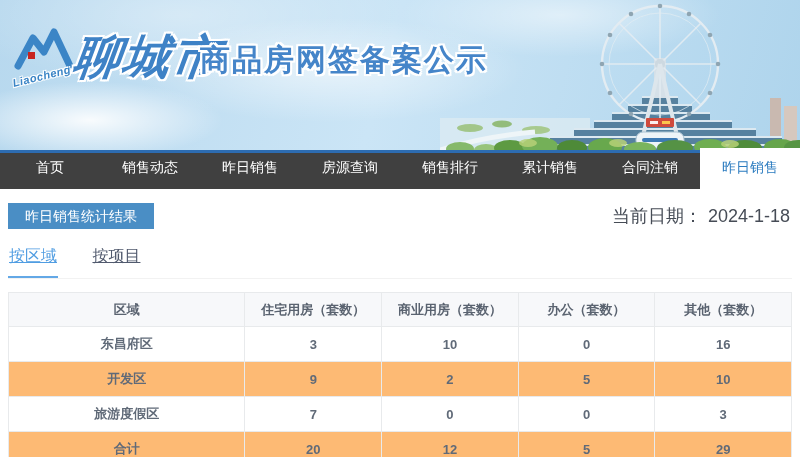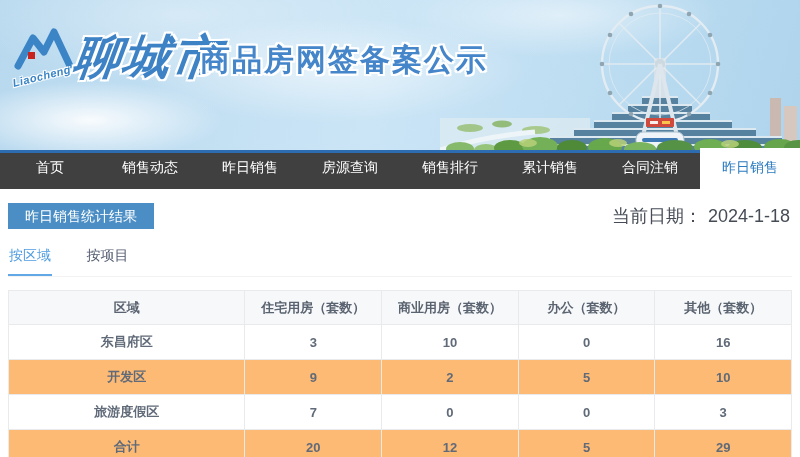--- a/index.html
+++ b/index.html
@@ -51,21 +51,21 @@
   .title-row { display:flex; justify-content:space-between; align-items:center; margin-top:14px; height:26px; }
   .section-badge {
     background:#4a8ec5; color:#ffffff; font-size:14px; height:26px; line-height:26px;
     padding:0 17px; display:inline-block;
   }
   .current-date { font-size:18px; color:#464c56; padding-right:2px; }
   .current-date .date-value { margin-left:6px; }
 
   .tabs-bar { margin-top:17px; border-bottom:1px solid rgba(0,0,0,.05); }
   .tab {
-    display:inline-block; font-size:14px; color:#515a6e; padding:0 1px 9px 1px; margin-right:29px; cursor:pointer;
+    display:inline-block; font-size:16px; color:#515a6e; padding:0 1px 9px 1px; margin-right:29px; cursor:pointer;text-decoration:underline;
   }
   .tab.active { color:#509de2; border-bottom:2px solid #63a8e6; }
 
   table.stats { width:100%; border-collapse:collapse; margin-top:13px; font-size:13px; table-layout:fixed; }
   table.stats th, table.stats td {
     border:1px solid #e8eaec; text-align:center; height:34px; color:#5a6370; font-weight:700;
   }
   table.stats td { height:35px; color:#606a78; }
   table.stats thead th { background:#f7f8fa; }
   table.stats tr.zebra td { background:#fdba74; }

